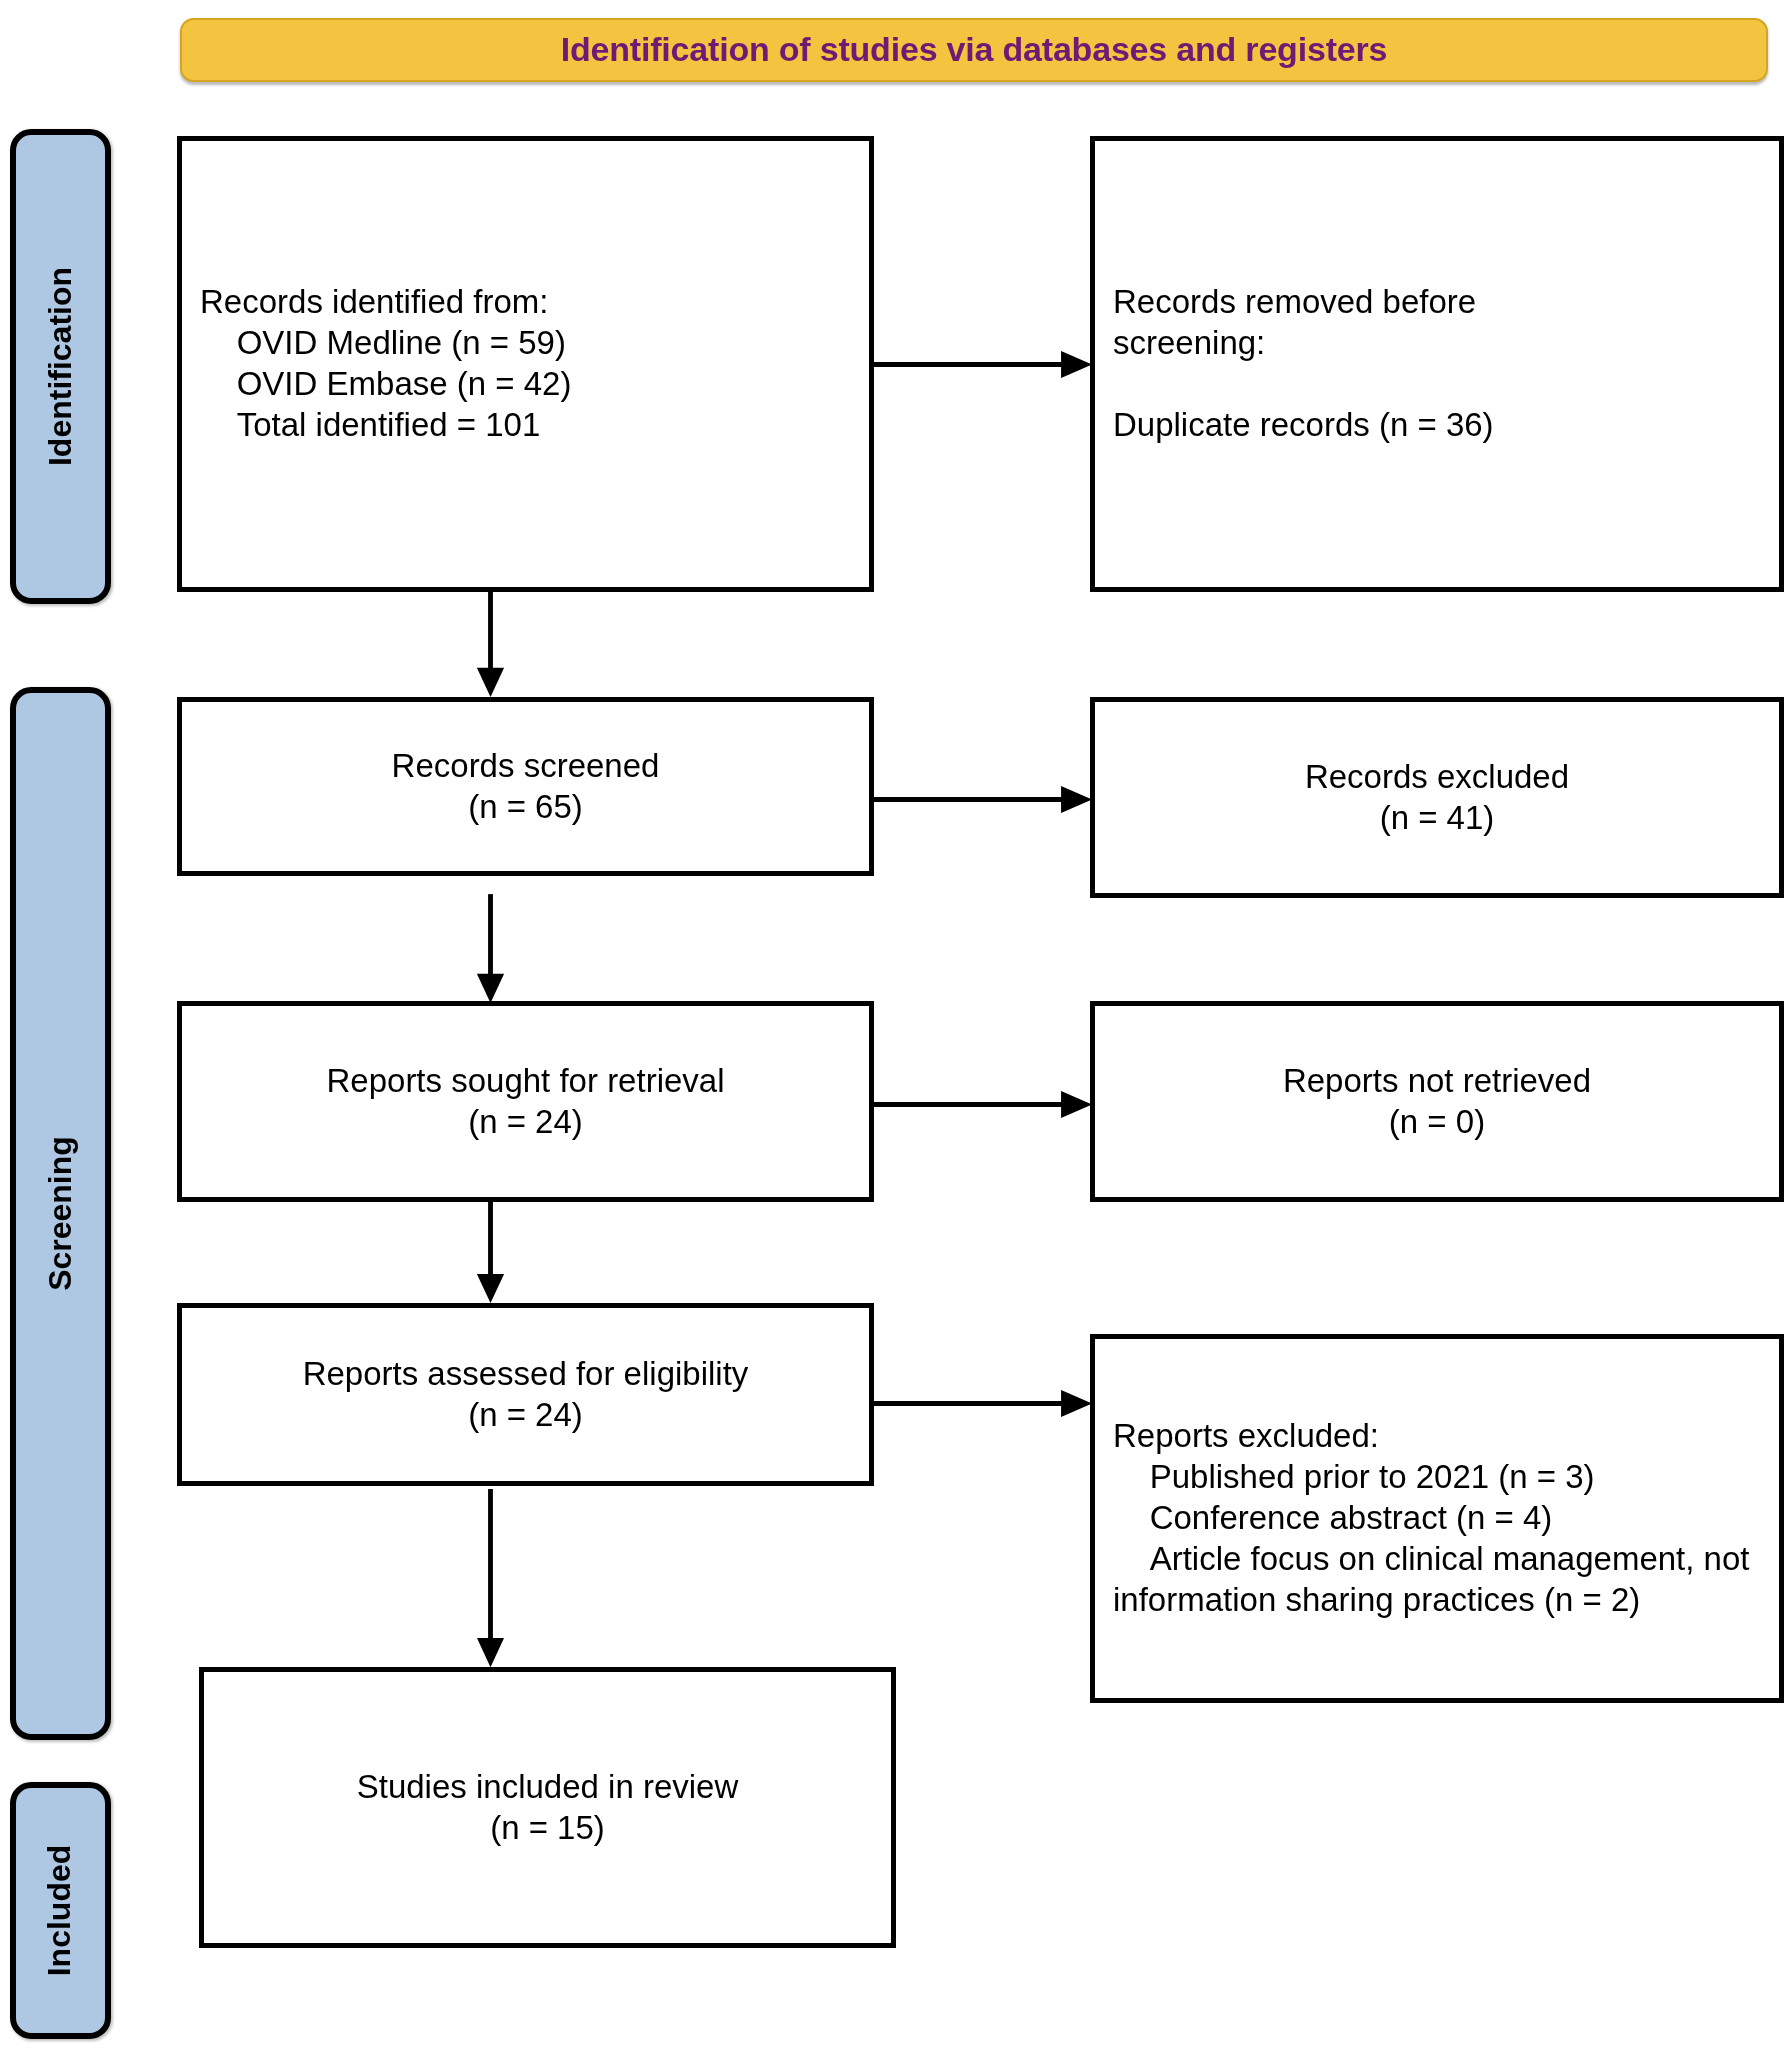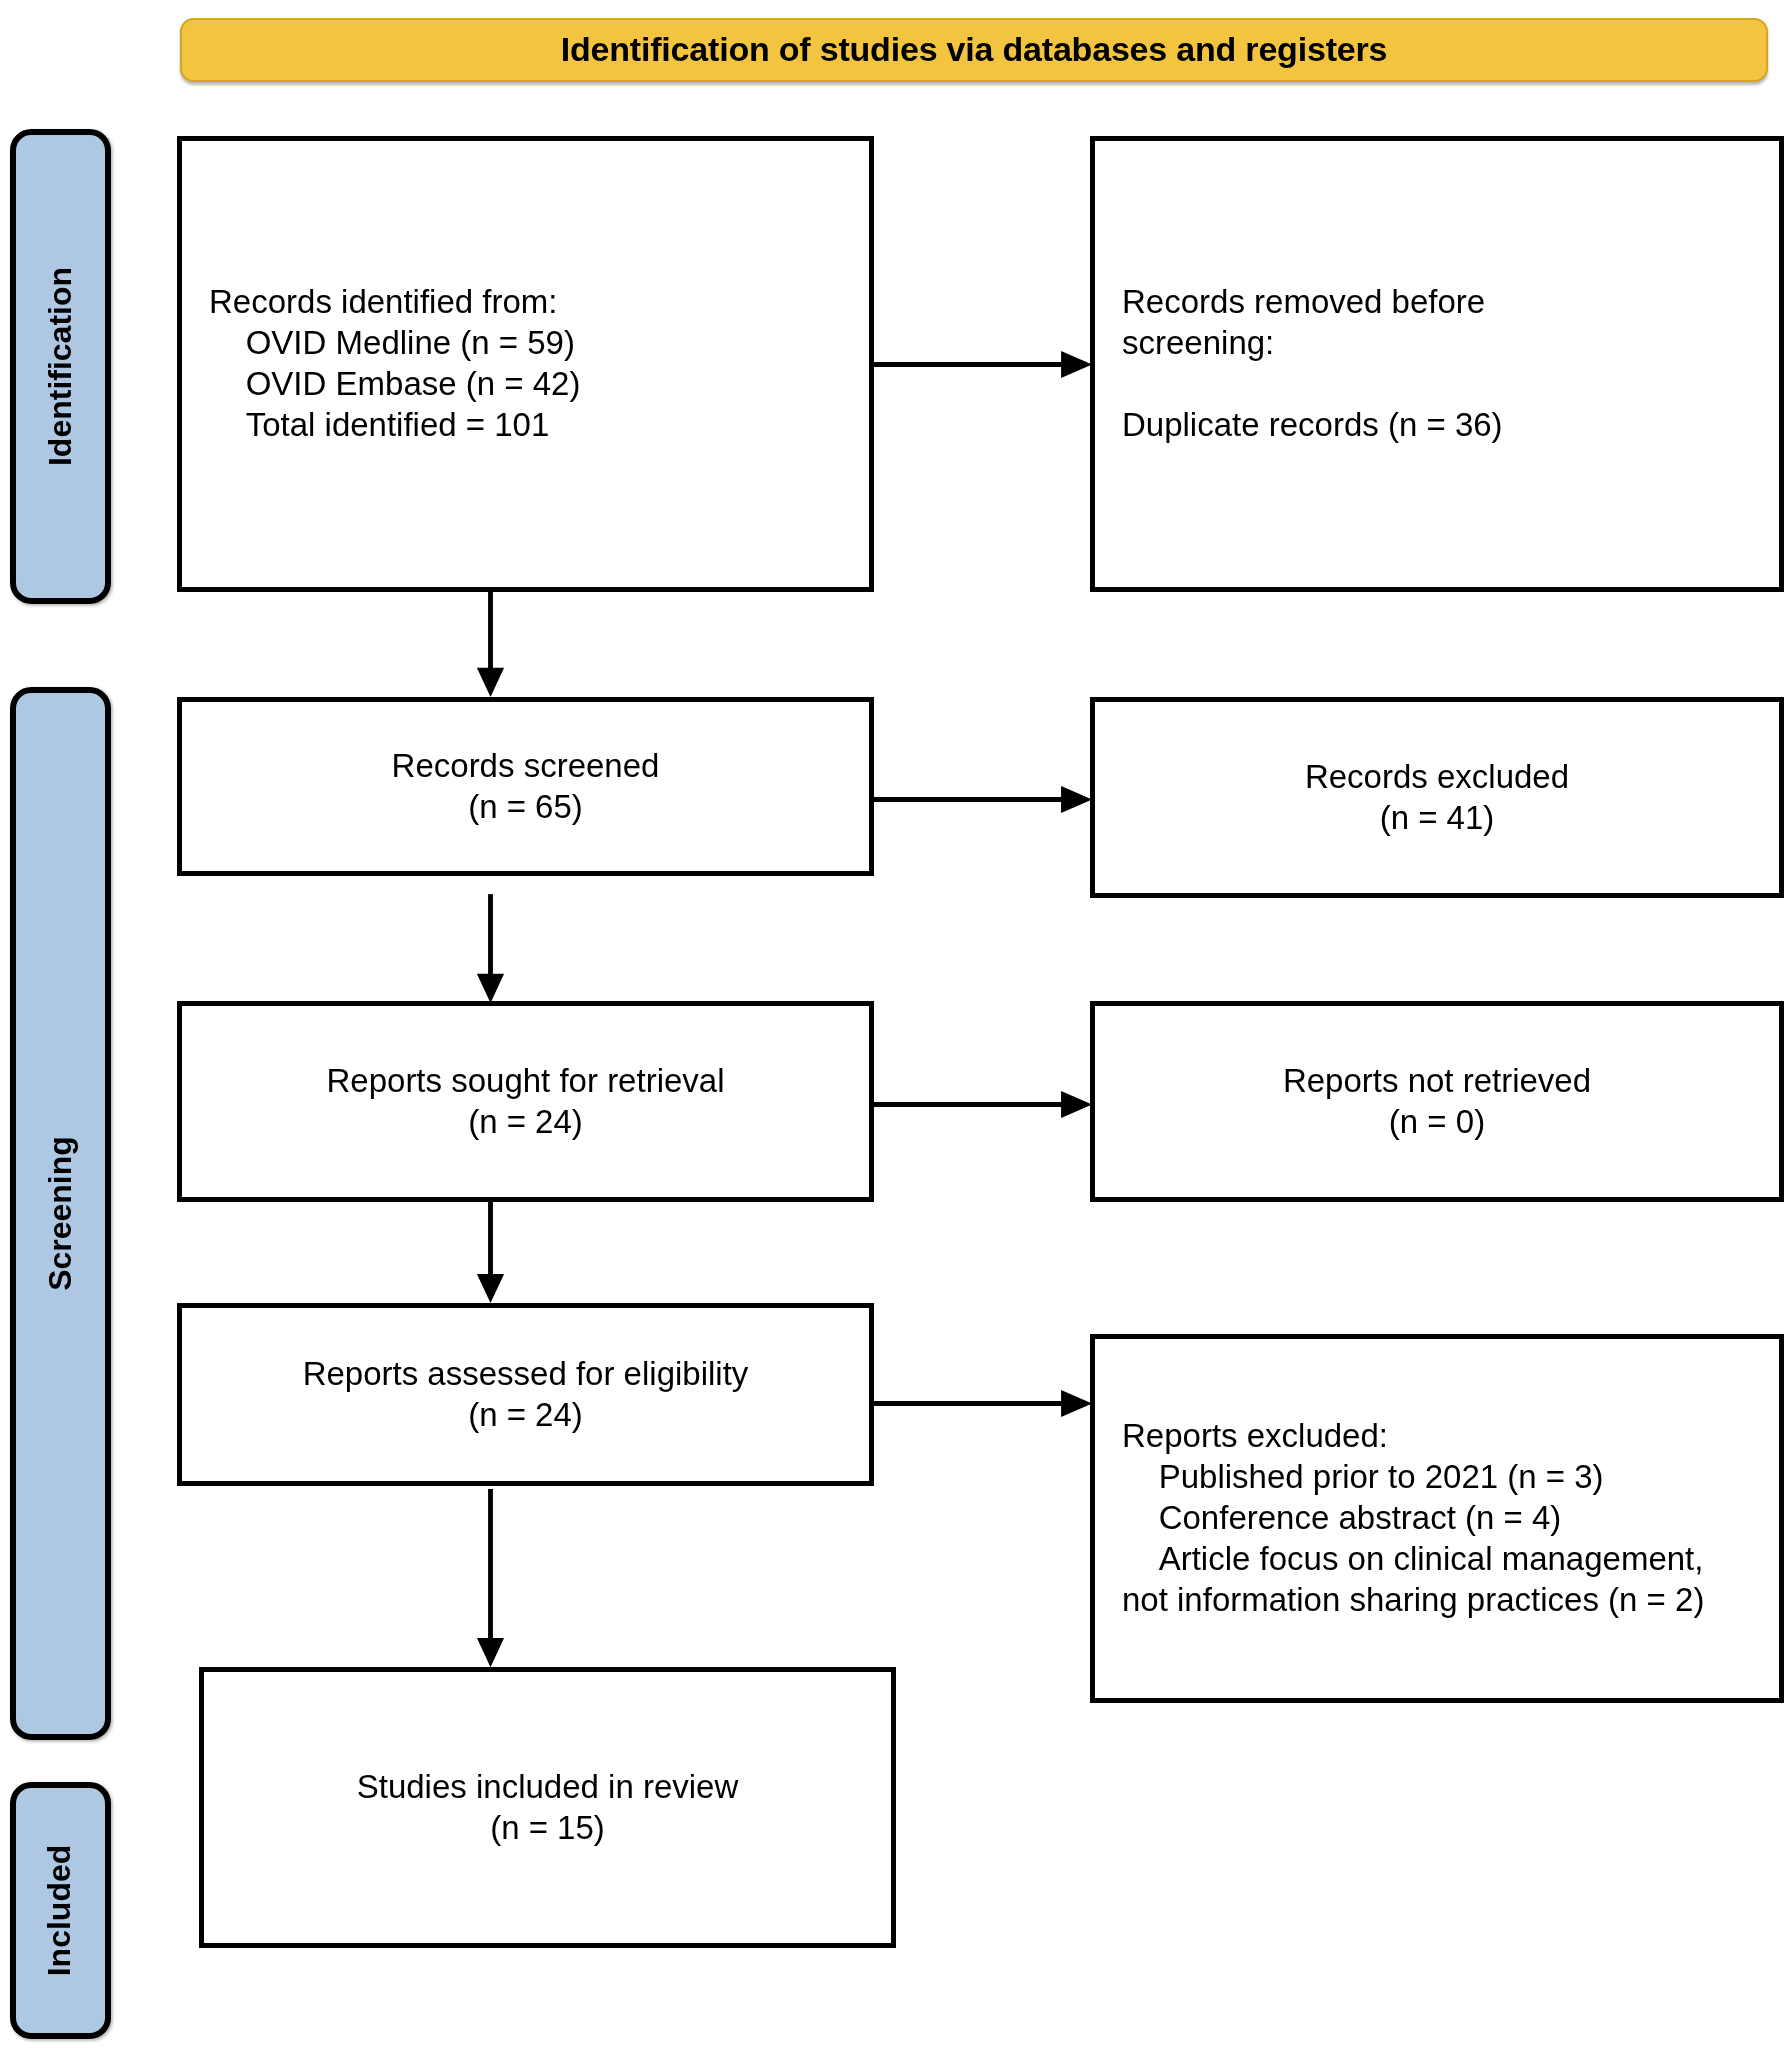--- a/index.html
+++ b/index.html
@@ -28,21 +28,21 @@
     border-radius: 13.6px;
     box-sizing: border-box;
     display: flex;
     align-items: center;
     justify-content: center;
     box-shadow: 0 2.9px 2.9px rgba(0,0,0,0.28);
   }
   .banner-text {
     font-size: 34px;
     font-weight: bold;
-    color: #000000;
+    color: #701a75;
     letter-spacing: -0.2px;
     white-space: nowrap;
   }
 
   
   .stage {
     position: absolute;
     left: 9.7px;
     width: 101px;
     background: #aec7e3;
@@ -64,21 +64,21 @@
   #stage-identification { top: 129px;  height: 475px; }
   #stage-screening      { top: 687px;  height: 1053px; }
   #stage-included       { top: 1782px; height: 257px; }
 
   
   .box {
     position: absolute;
     border: 5.8px solid #000000;
     background: #ffffff;
     box-sizing: border-box;
-    padding: 0 27px;
+    padding: 0 18px;
     display: flex;
     flex-direction: column;
     justify-content: center;
   }
   .box-text {
     font-size: 33px;
     line-height: 1.24;
     color: #000000;
     white-space: pre-wrap;
   }

